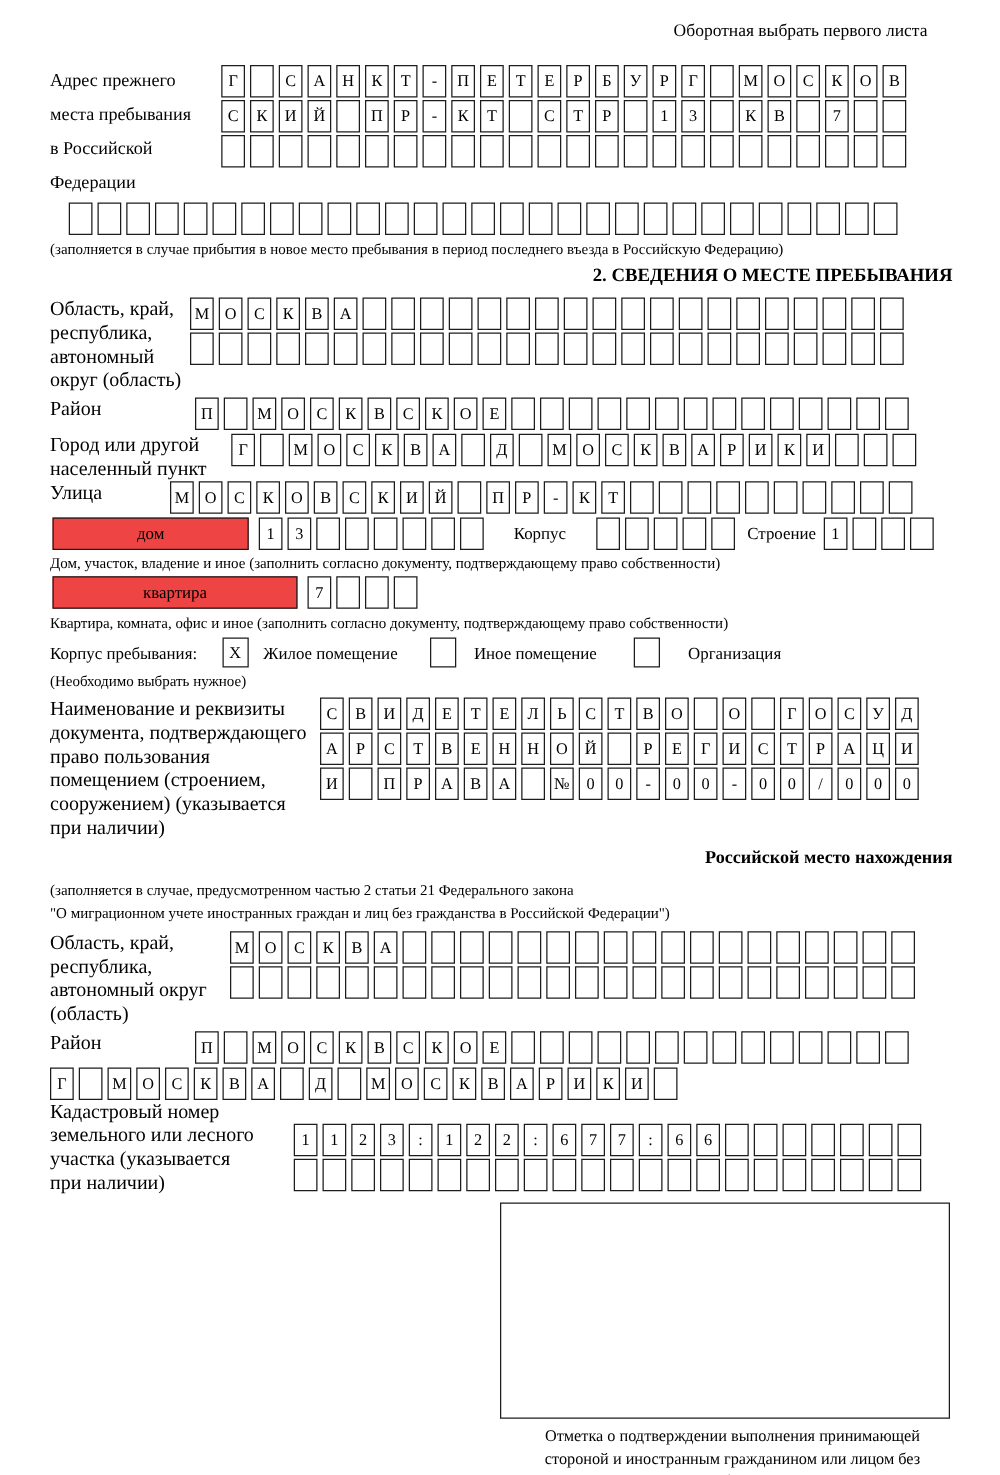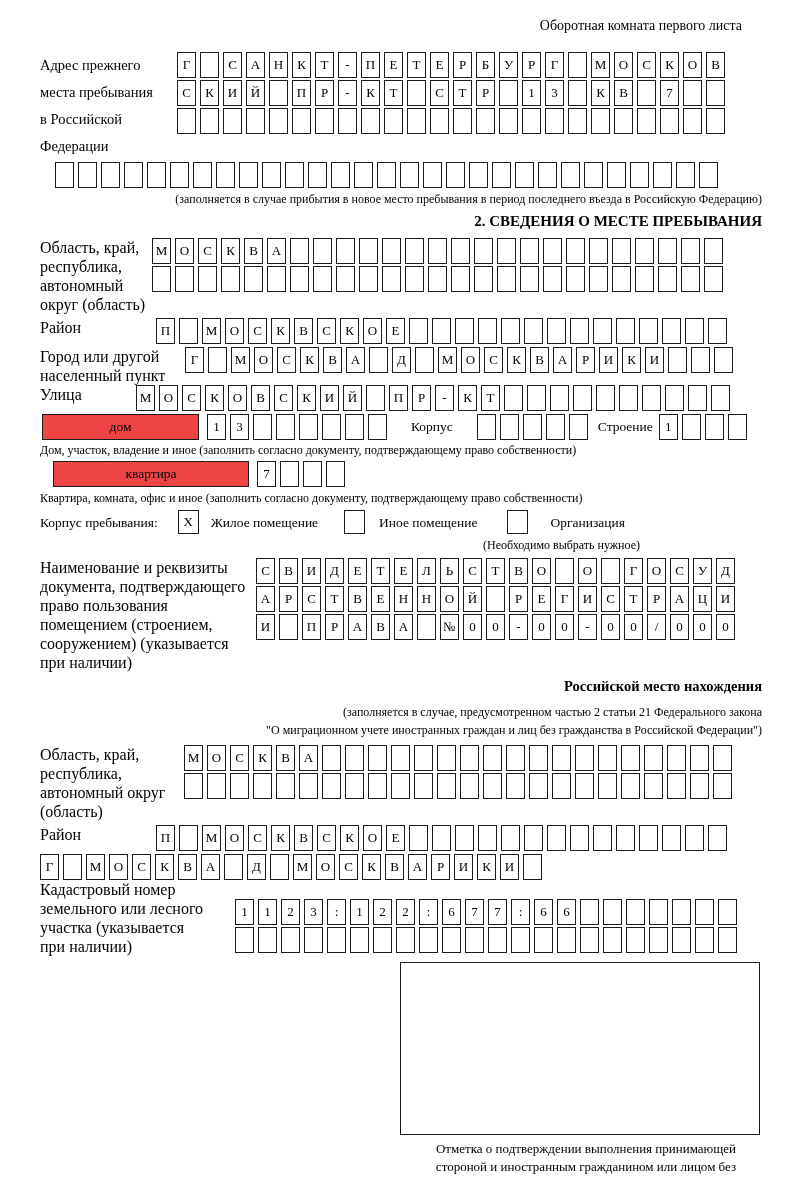--- a/index.html
+++ b/index.html
@@ -8,35 +8,35 @@
   .hdr{text-align:right;font-size:14px;padding-right:20px;margin-bottom:18px;}
   .frow{display:flex;align-items:flex-start;}
   .lbl{font-size:16px;line-height:19px;white-space:pre-line;flex:none;}
   .lbl-big{font-size:14.5px;line-height:27px;white-space:pre-line;flex:none;}
   .cellcol{display:flex;flex-direction:column;gap:2px;}
   .cellrow{display:flex;gap:4px;flex:none;}
   .cell{width:17px;height:24px;border:1.5px solid #1c1c1c;display:flex;align-items:center;justify-content:center;font-size:13px;flex:none;background:#fff;}
   .wbox{border:1.5px solid #1c1c1c;height:24px;display:flex;align-items:center;justify-content:center;font-size:13.5px;flex:none;background:#ef4444;}
   .cb{width:19px;height:22px;border:1.5px solid #1c1c1c;display:flex;align-items:center;justify-content:center;font-size:13px;flex:none;}
   .inl{font-size:13.5px;line-height:26px;flex:none;}
-  .note{font-size:12px;line-height:16px;text-align:right;}
+  .note{font-size:12px;line-height:16px;text-align:left;}
   .sect-title{font-weight:bold;font-size:15px;text-align:right;}
   .w96{width:96px}.w112{width:112px}.w116{width:116px}.w137{width:137px}.w144{width:144px}
   .w145{width:145px}.w193{width:193px}.w195{width:195px}.w216{width:216px}
   .bx155{width:155px}.bx194{width:194px}
   .ml8{margin-left:8px}.ml15{margin-left:15px}
   .stamp{border:1.5px solid #1c1c1c;width:360px;height:173px;margin-left:360px;box-sizing:border-box;background:#fff;}
   .stamp-cap{margin-left:330px;width:432px;text-align:center;font-size:13px;line-height:18px;white-space:pre-line;margin-top:5px;}
 </style>
 </head>
 <body>
 
 <div class="sheet">
 
-  <div class="hdr">Оборотная комната первого листа</div>
+  <div class="hdr">Оборотная выбрать первого листа</div>
 
   <div class="frow">
     <div class="lbl-big w137">Адрес прежнего
 места пребывания
 в Российской
 Федерации</div>
     <div class="cellcol">
       <div class="cellrow">
           <span class="cell">Г</span>
           <span class="cell"></span>
@@ -332,21 +332,21 @@
     <span class="inl" style="margin:0 6px 0 10px">Строение</span>
     <div class="cellrow">
         <span class="cell">1</span>
         <span class="cell"></span>
         <span class="cell"></span>
         <span class="cell"></span>
       </div>
   </div>
   <div class="note" style="text-align:left;margin-bottom:3px">Дом, участок, владение и иное (заполнить согласно документу, подтверждающему право собственности)</div>
 
-  <div class="frow" style="margin-left:13px;margin-bottom:3px">
+  <div class="frow" style="margin-left:2px;margin-bottom:3px">
     <div class="wbox bx194">квартира</div>
     <div class="cellrow ml8">
         <span class="cell">7</span>
         <span class="cell"></span>
         <span class="cell"></span>
         <span class="cell"></span>
       </div>
   </div>
   <div class="note" style="text-align:left;margin-bottom:4px">Квартира, комната, офис и иное (заполнить согласно документу, подтверждающему право собственности)</div>
 

